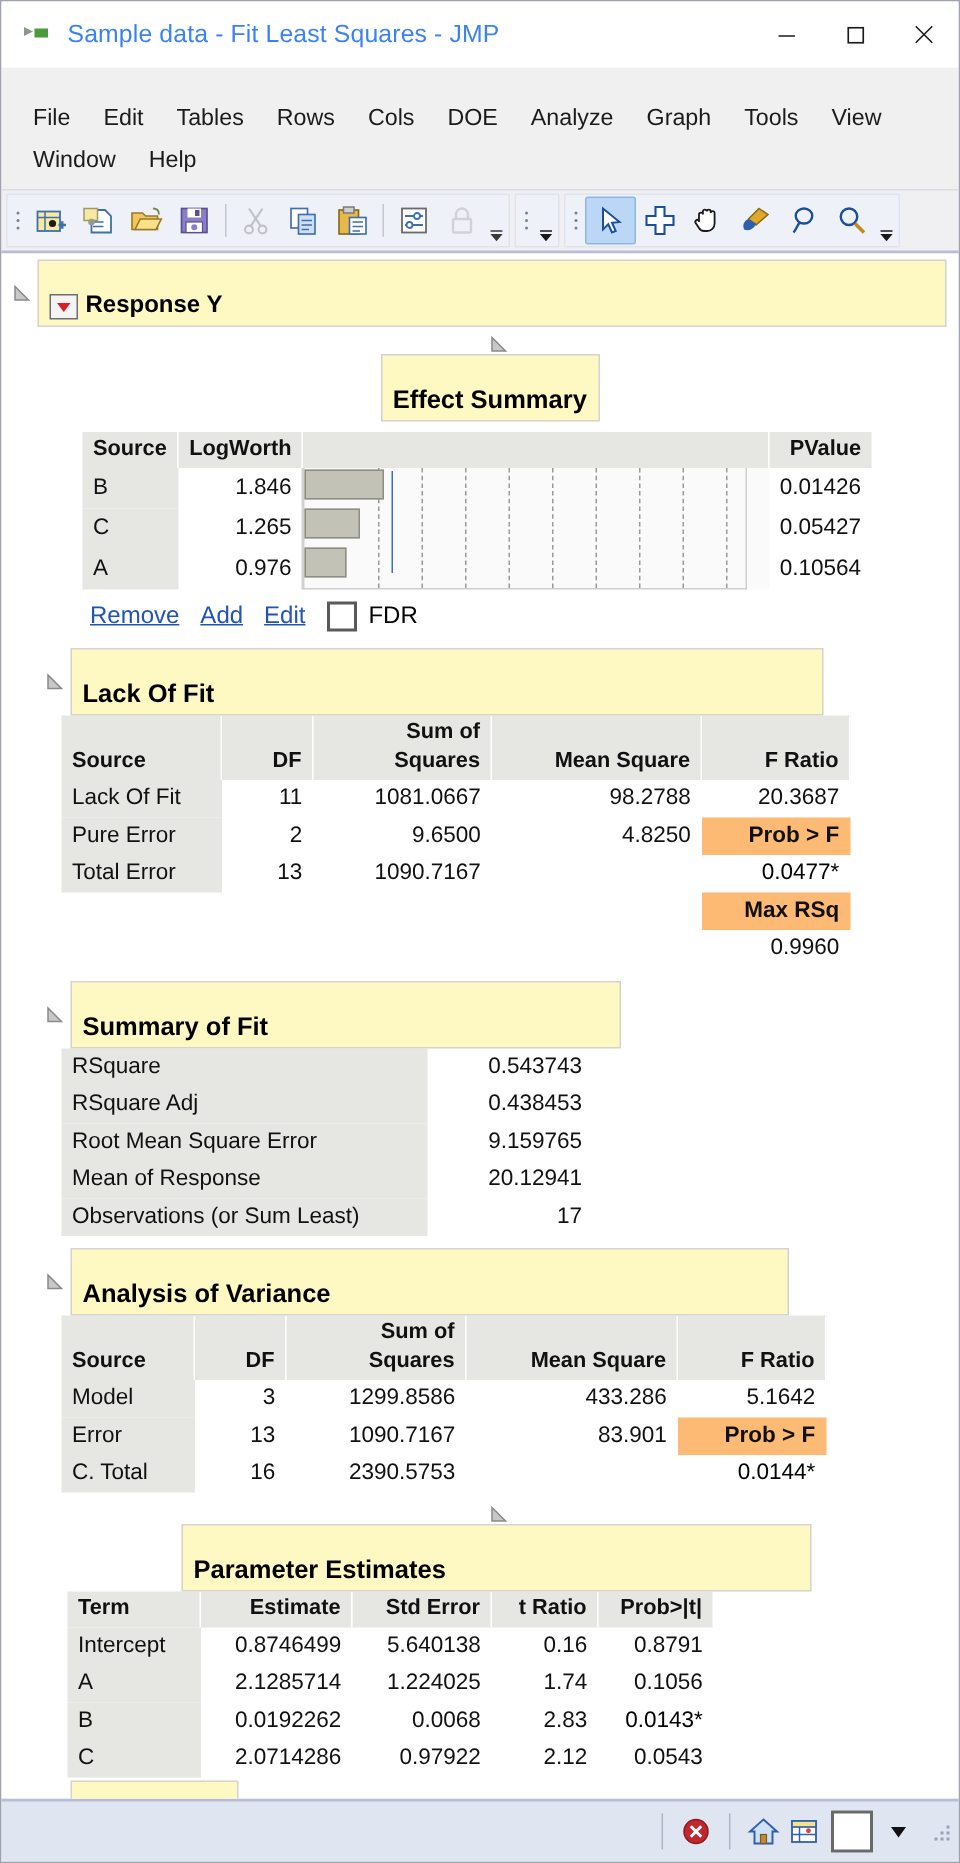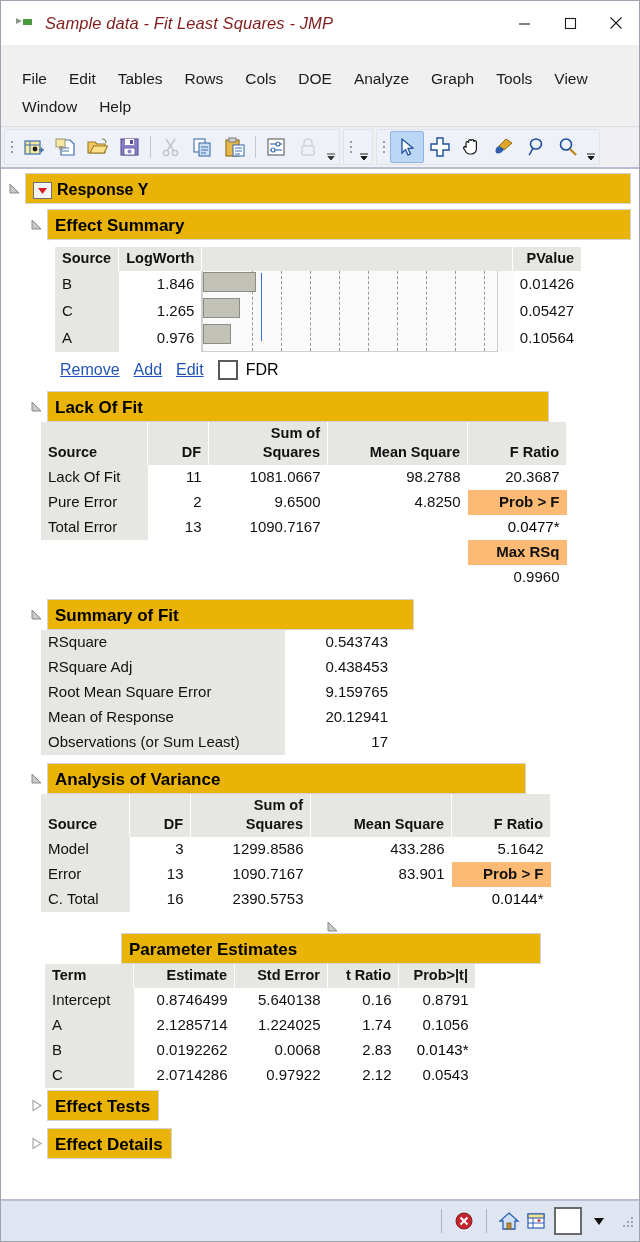--- a/index.html
+++ b/index.html
@@ -38,24 +38,23 @@
   #title-icon {
     width: 20px;
     height: 16px;
     margin-left: 14px;
     margin-right: 10px;
     position: relative;
     flex: none;
   }
   #title-text {
     font-size: 16.5px;
-    color: #7f1d1d;
+    color: #3b82f6;
     letter-spacing: 0.1px;
     white-space: nowrap;
-    font-style: italic;
   }
   .win-btns {
     position: absolute;
     right: 0;
     top: 0;
     height: 44px;
     display: flex;
   }
   .win-btn {
     width: 46px;
@@ -159,25 +158,25 @@
   .tri {
     width: 13px;
     height: 13px;
     flex: none;
     margin-left: 7px;
     margin-right: 4px;
   }
   .tri svg { display:block; }
   .sec-head {
     display: inline-block;
-    background: #eab308;
+    background: #fef9c3;
     border: 1px solid #d3d3d3;
     font-weight: bold;
     color: #000;
-    padding: 6px 8px 3px 7px;
+    padding: 20px 8px 3px 7px;
     line-height: 20px;
     white-space: nowrap;
   }
   .sec-head.lvl0 { font-size: 16px; }
   .sec-head.lvl1 { font-size: 17px; }
   .red-diamond {
     width: 17px; height: 15px;
     border: 1px solid #6e6e6e;
     background: #f4f4f4;
     display: inline-flex;
@@ -523,21 +522,21 @@
       <div class="sec-head lvl0" style="flex:1;margin-right:8px;display:flex;align-items:center;">
         <span class="red-diamond">
           <svg width="11" height="9" viewBox="0 0 11 9">
               <path d="M1 2 L10 2 L5.5 8 Z" fill="#d81f26"></path>
             </svg>
         </span>
         <span>Response Y</span>
       </div>
     </div>
 
-    <div class="outline-row" style="margin-top:5px;padding-left:22px;">
+    <div class="outline-row" style="margin-top:5px;padding-left:22px;flex-direction:column;">
       <span class="tri">
         <svg width="13" height="13" viewBox="0 0 13 13">
             <path d="M2 2 L11 11 L2 11 Z" fill="#c8c8c8" stroke="#8a8a8a" stroke-width="1"></path>
           </svg>
       </span>
       <div class="sec-head lvl1" style="flex:1;margin-right:8px;">Effect Summary</div>
     </div>
 
     <div style="padding-left:54px;margin-top:7px;">
       <table class="jmp" id="effect-summary-table">

